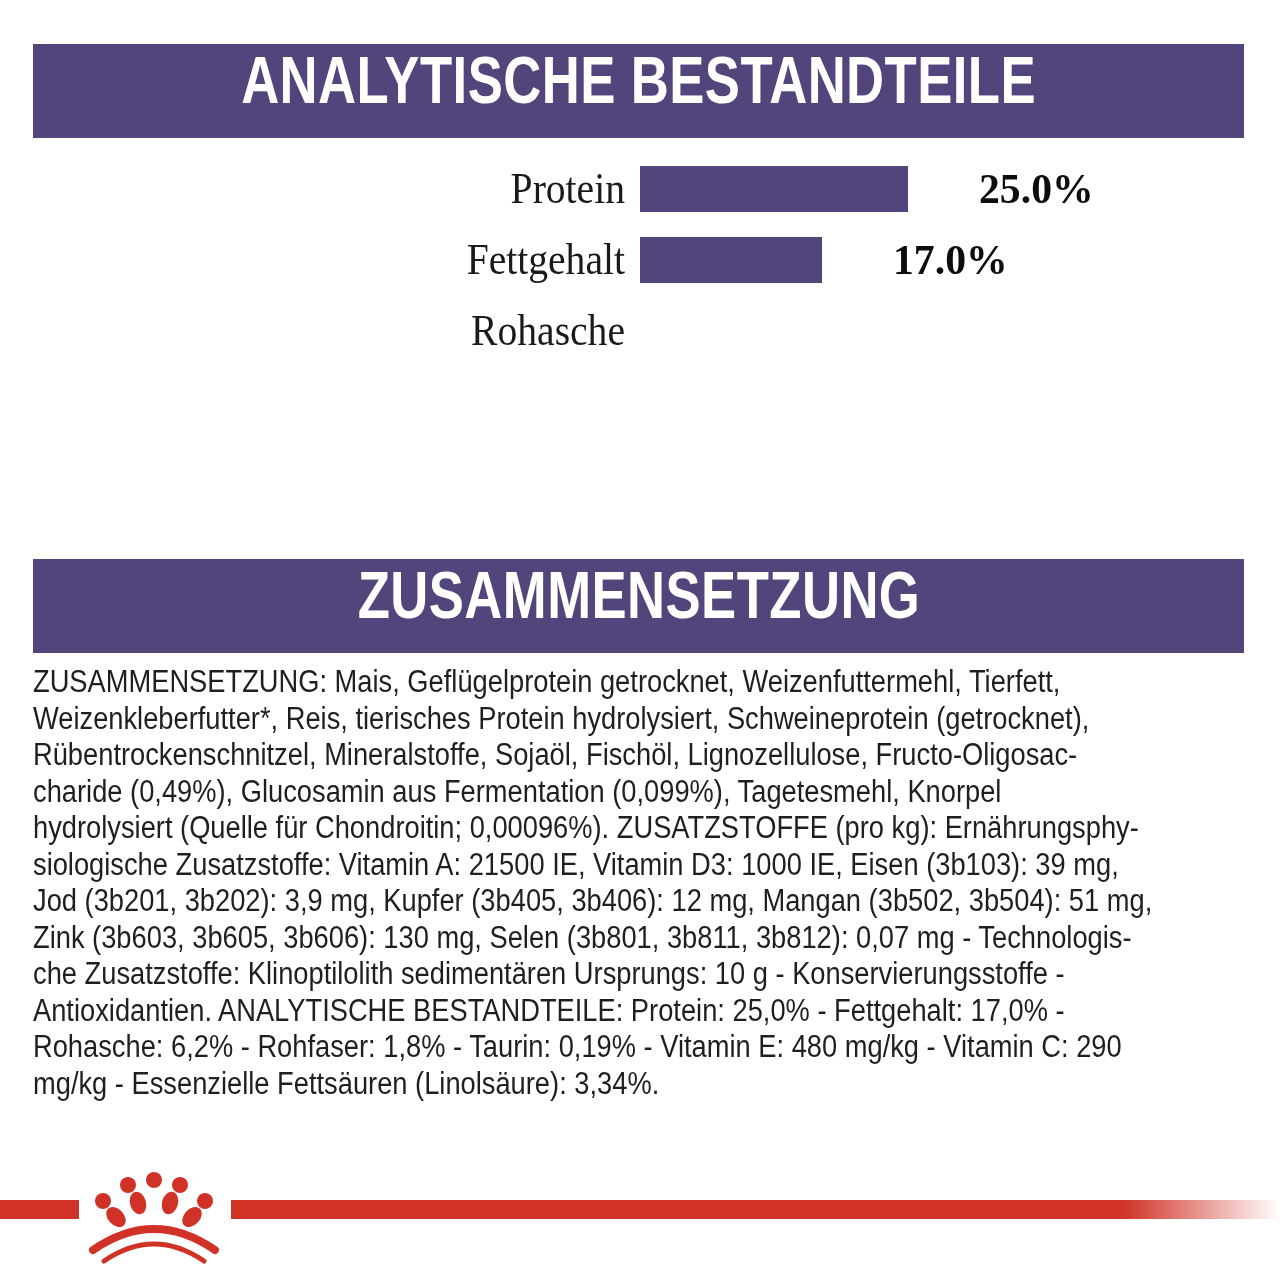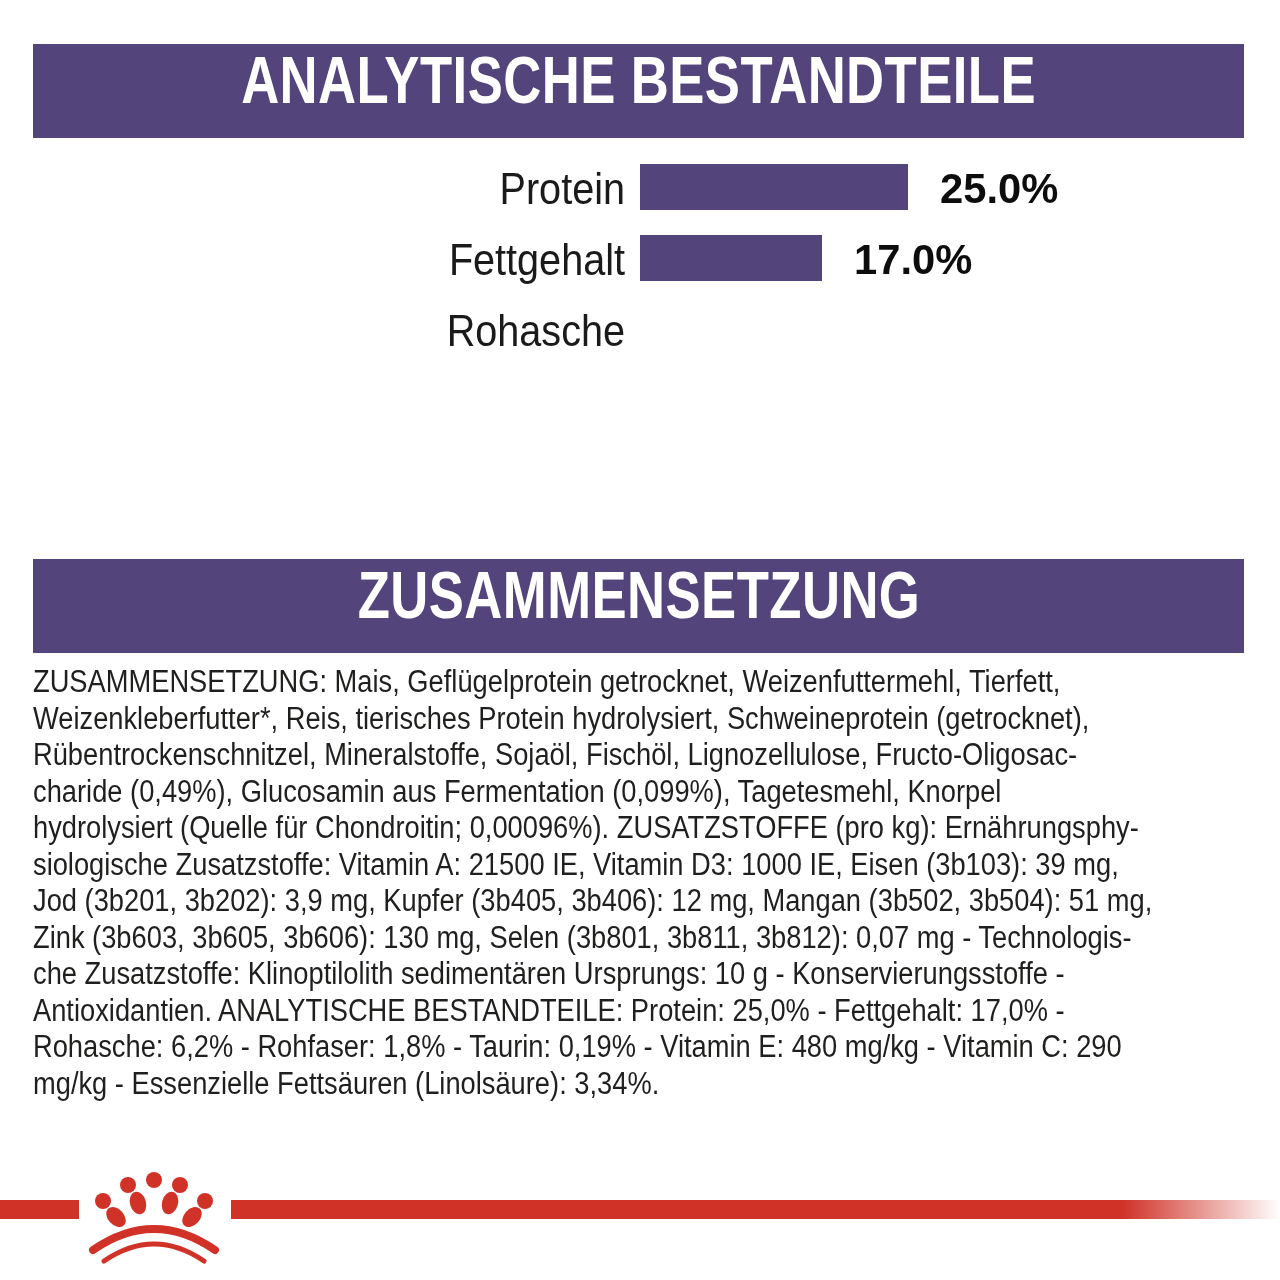--- a/index.html
+++ b/index.html
@@ -11,26 +11,26 @@
     position:absolute;left:33px;width:1211px;background:var(--purple,#53447c);
     display:flex;align-items:flex-start;justify-content:center;
   }
   .band1{top:44px;height:94px;}
   .band2{top:559px;height:94px;}
   .band-title{
     color:#ffffff;font-weight:bold;font-size:62px;white-space:nowrap;
     transform:scale(0.85,1.08);transform-origin:center center;letter-spacing:0.5px;
   }
   #chart{position:absolute;top:153px;left:33px;width:1211px;}
-  .chart-row{display:flex;align-items:center;height:71px;}
+  .chart-row{display:flex;align-items:center;height:71px;font-family:Liberation Serif, serif;}
   .chart-label{
     width:592px;text-align:right;font-size:44px;color:#1a1a1a;white-space:nowrap;
     transform:scaleX(0.9);transform-origin:right center;
   }
-  .bar-area{display:flex;margin-left:15px;flex:1;}
+  .bar-area{display:flex;align-items:center;margin-left:15px;flex:1;gap:39px;}
   .bar{height:46px;background:var(--purple,#53447c);}
   .bar-value{
     margin-left:32px;font-size:43px;font-weight:bold;color:#0d0d0d;white-space:nowrap;
     transform:scaleX(0.97);transform-origin:left center;
   }
   .composition{position:absolute;top:664px;left:33px;width:1216px;}
   .body-line{
     font-size:31px;line-height:36.5px;color:#1f1f1e;white-space:nowrap;
     transform:scaleX(0.88);transform-origin:left center;
   }

